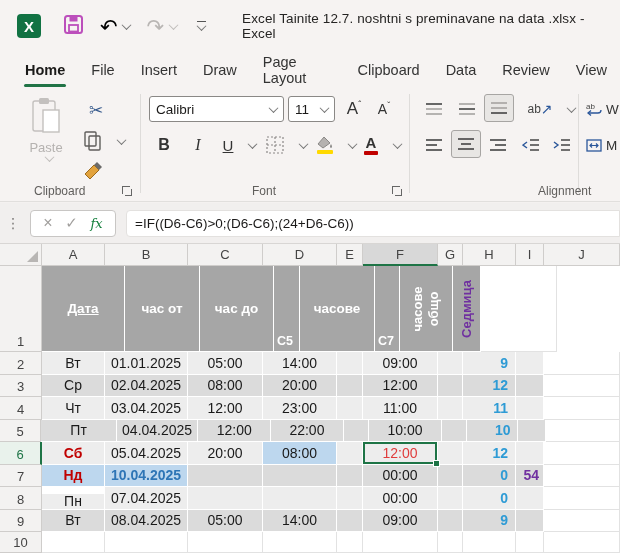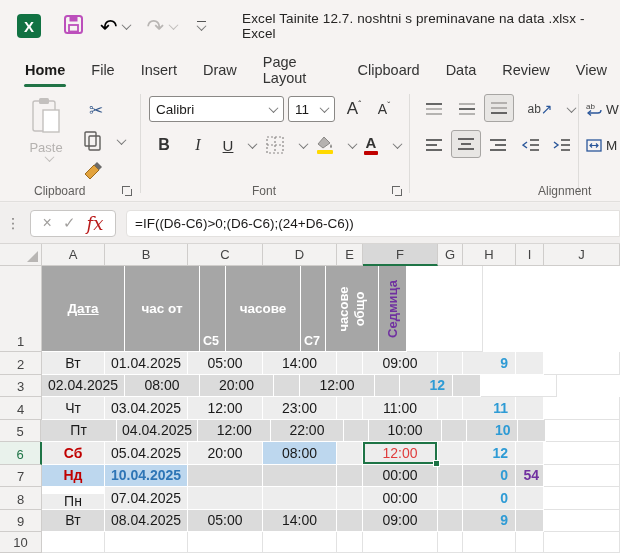--- a/index.html
+++ b/index.html
@@ -63,21 +63,21 @@
     border-bottom:1px solid #d8d6d4; display:flex; align-items:center; }
   #namebox { margin-left:6px; width:184px; height:27px; background:#fff;
     border:1px solid #c8c6c4; border-radius:4px; display:flex; align-items:center;
     padding:0 8px; font-size:13.5px; color:#1b1a19; }
   #fxgroup { margin-left:10px; width:86px; height:27px; background:#fff;
     border:1px solid #c8c6c4; border-radius:4px; display:flex; align-items:center;
     justify-content:space-around; padding:0 6px; }
   .fb-dots { margin-left:6px; color:#7a7876; font-size:14px; }
   .fb-x { color:#a19f9d; font-size:16px; }
   .fb-check { color:#a19f9d; font-size:15px; }
-  .fb-fx { font-family:"DejaVu Serif",serif; font-style:italic; font-size:18px; color:#b91c1c;text-align:right; }
+  .fb-fx { font-family:"DejaVu Serif",serif; font-style:italic; font-size:13px; color:#15803d;text-align:right; }
   #formula-input { margin-left:10px; flex:1; height:27px; background:#fff;
     border:1px solid #e3e1df; border-radius:4px 0 0 4px; display:flex; align-items:center;
     padding:0 8px; font-size:13.5px; color:#1b1a19; }
 
   
   #sheet { top:244px; left:0; width:620px; height:309px; background:#fff; }
   #colheads { display:flex; height:22px; background:#f3f2f1; }
   .colhead { border-right:1px solid #cfcdcb; border-bottom:1px solid #cfcdcb;
     display:flex; align-items:center; justify-content:center; font-size:13px; color:#444; }
   .colhead.selcol { background:#d8d8d8; border-bottom:2px solid #1e7446; }
@@ -340,46 +340,48 @@
         <div class="colhead" style="width: 25px;">G</div>
         <div class="colhead" style="width: 53px;">H</div>
         <div class="colhead" style="width: 28px;">I</div>
         <div class="colhead" style="width: 76px;">J</div>
       </div>
     <div id="rows">
         <div class="grow" style="height: 86px;">
           <div class="rowhdr" style="width: 42px;">1</div>
           <div class="cell hdr" style="width: 83px; text-decoration: underline;">Дата</div>
           <div class="cell hdr" style="width: 75px;">час от</div>
+          <div class="cell hdr" style="width: 74px;">час до</div>
           <div class="cell hdr corner" style="width: 26px;">C5</div>
           <div class="cell hdr" style="width: 75px;">часове</div>
           <div class="cell hdr corner" style="width: 25px;">C7</div>
           <div class="cell hdr vert" style="width: 53px;">
             <div class="vert-inner">часове общо</div>
           </div>
           <div class="cell hdr vert purple" style="width: 28px;">
             <div class="vert-inner">Седмица</div>
           </div>
           <div class="cell plain" style="width: 76px;"></div>
         </div>
         <div class="grow" style="height: 22.5px;">
           <div class="rowhdr" style="width: 42px;">2</div>
           <div class="cell bandL" style="width: 63px;">Вт</div>
-          <div class="cell bandL" style="width: 83px;">01.04.2025</div>
+          <div class="cell bandL" style="width: 83px;">01.01.2025</div>
           <div class="cell bandL" style="width: 75px;">05:00</div>
           <div class="cell bandL" style="width: 74px;">14:00</div>
           <div class="cell bandL" style="width: 26px;"></div>
           <div class="cell bandL" style="width: 75px;">09:00</div>
           <div class="cell bandL" style="width: 25px;"></div>
           <div class="cell bandL bnum" style="width: 53px;">9</div>
           <div class="cell bandL" style="width: 28px;"></div>
           <div class="cell plain" style="width: 76px;"></div>
         </div>
         <div class="grow" style="height: 22.5px;">
           <div class="rowhdr" style="width: 42px;">3</div>
+          <div class="cell bandD" style="width: 63px;">Ср</div>
           <div class="cell bandD" style="width: 83px;">02.04.2025</div>
           <div class="cell bandD" style="width: 75px;">08:00</div>
           <div class="cell bandD" style="width: 74px;">20:00</div>
           <div class="cell bandD" style="width: 26px;"></div>
           <div class="cell bandD" style="width: 75px;">12:00</div>
           <div class="cell bandD" style="width: 25px;"></div>
           <div class="cell bandD bnum" style="width: 53px;">12</div>
           <div class="cell bandD" style="width: 28px;"></div>
           <div class="cell plain" style="width: 76px;"></div>
         </div>

